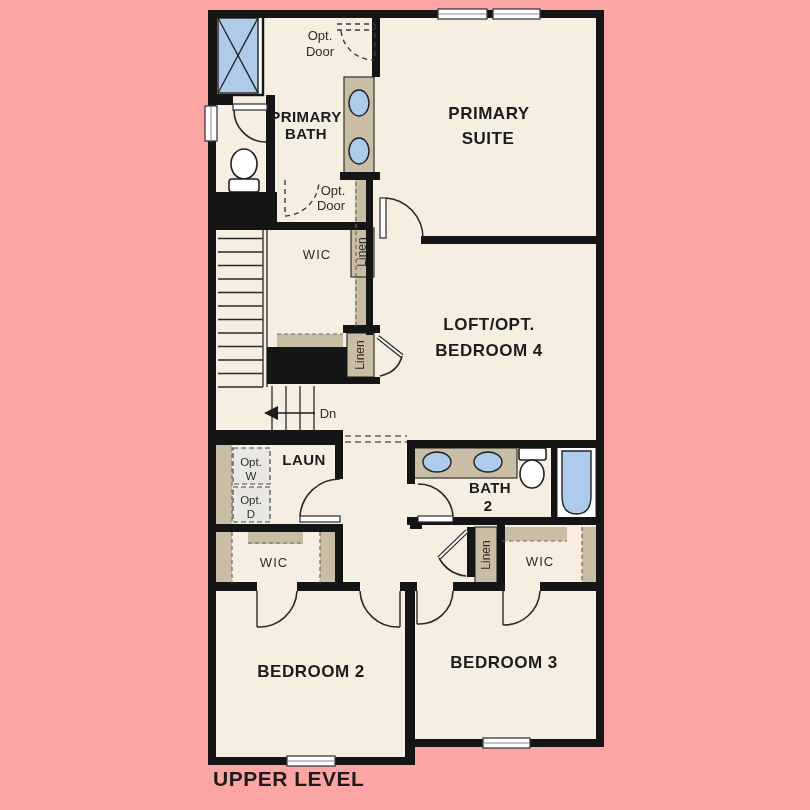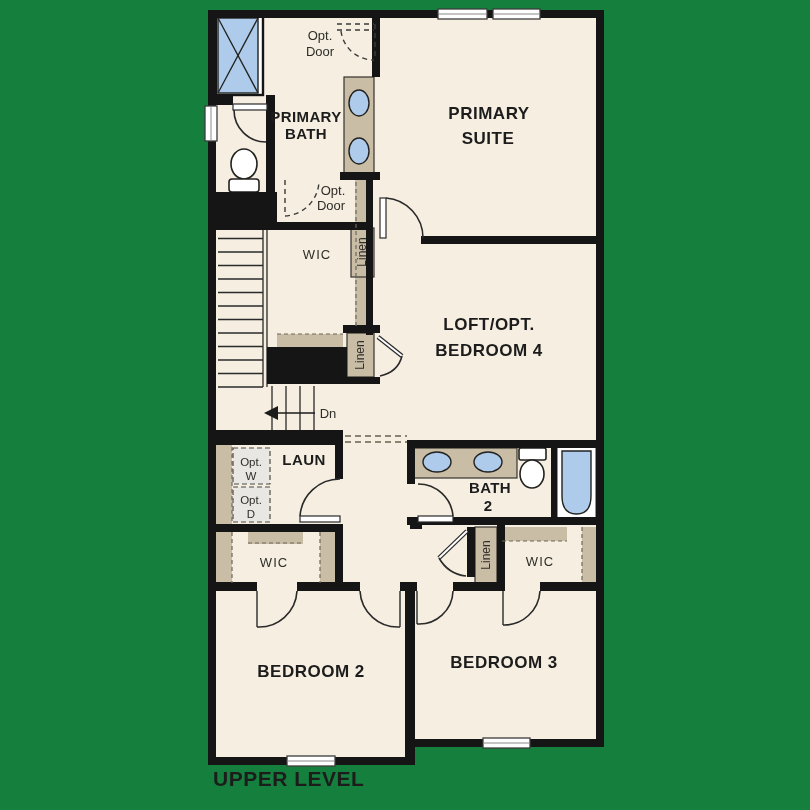--- a/index.html
+++ b/index.html
@@ -1,16 +1,16 @@
 <!DOCTYPE html>
 <html style="--floor: #f5eee1; --wall: #151515; --cabinet: #c9bda6; --fixture: #aecbeb; --optional: #e8e7e3;"><head>
 <meta charset="utf-8">
 <style>
   html,body{margin:0;padding:0;background:#ffffff;}
-  #stage{position:relative;width:810px;height:810px;background:#15803d;overflow:hidden;}
+  #stage{position:relative;width:810px;height:810px;background:#fca5a5;overflow:hidden;}
   svg{position:absolute;left:0;top:0;}
   text{font-family:"Liberation Sans","DejaVu Sans",sans-serif;fill:#1c1c1c;}
   .room-lg{font-size:17px;font-weight:bold;letter-spacing:.5px;}
   .room-md{font-size:15px;font-weight:bold;letter-spacing:.4px;}
   .room-xl{font-size:21px;font-weight:bold;letter-spacing:.5px;}
   .sub{font-size:13px;fill:#2e2d28;}
   .tiny{font-size:11.5px;fill:#2e2d28;}
   .wic{font-size:13px;fill:#2e2d28;letter-spacing:1px;}
   .linen{font-size:12px;fill:#2e2d28;}
   .wall{fill:var(--wall,#151515);}

